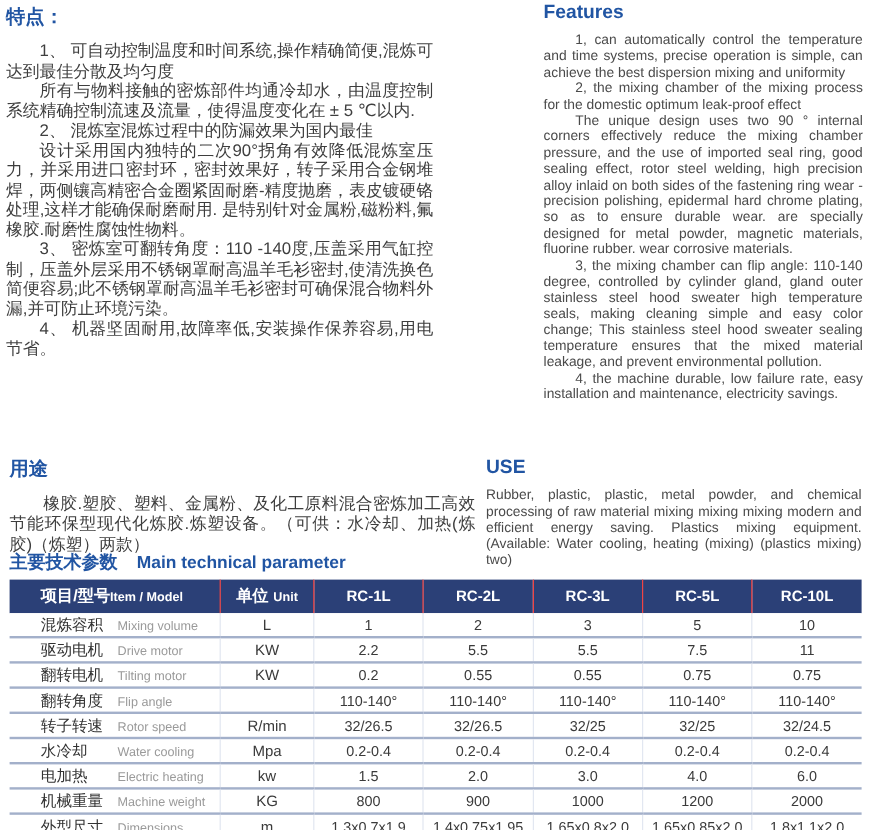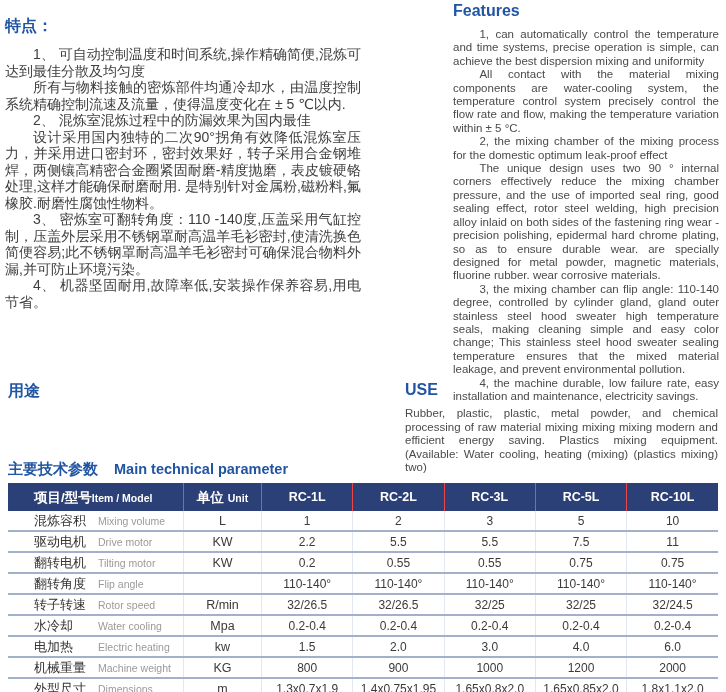--- a/index.html
+++ b/index.html
@@ -4,21 +4,21 @@
 <style>
   html,body{margin:0;padding:0;background:#ffffff;}
   body{font-family:"Liberation Sans","DejaVu Sans",sans-serif;color:#3c3c3c;}
   .page{position:relative;width:726px;height:692px;background:#fff;overflow:hidden;}
 
   
   .h-cn{color:#2155a3;font-size:16px;font-weight:bold;margin:0 0 9px 0;}
   .h-en{color:#2155a3;font-size:16px;font-weight:bold;margin:0 0 8px 0;}
 
   
-  .cn-features{position:absolute;left:5px;top:16px;width:356px;}
+  .cn-features{position:absolute;left:5px;top:4px;width:356px;}
   .en-features{position:absolute;left:453px;top:2px;width:266px;}
   .cn-p{margin:0;font-size:14px;line-height:16.5px;text-indent:2em;text-align:justify;color:#3e3e3e;}
   .en-p{margin:0;font-size:11.5px;line-height:13.4px;text-indent:2.3em;text-align:justify;color:#4a4a4a;}
 
   
   .cn-use{position:absolute;left:8px;top:381px;width:388px;}
   .en-use{position:absolute;left:405px;top:381px;width:313px;}
   .cn-use p{margin:0;font-size:14px;line-height:17px;text-indent:2em;text-align:justify;color:#3e3e3e;}
   .en-use p{margin:0;font-size:11.5px;line-height:13.6px;text-align:justify;color:#4a4a4a;}
 
@@ -59,30 +59,30 @@
         <p class="cn-p">设计采用国内独特的二次90°拐角有效降低混炼室压力，并采用进口密封环，密封效果好，转子采用合金钢堆焊，两侧镶高精密合金圈紧固耐磨-精度抛磨，表皮镀硬铬处理,这样才能确保耐磨耐用. 是特别针对金属粉,磁粉料,氟橡胶.耐磨性腐蚀性物料。</p>
         <p class="cn-p">3、 密炼室可翻转角度：110 -140度,压盖采用气缸控制，压盖外层采用不锈钢罩耐高温羊毛衫密封,使清洗换色简便容易;此不锈钢罩耐高温羊毛衫密封可确保混合物料外漏,并可防止环境污染。</p>
         <p class="cn-p">4、 机器坚固耐用,故障率低,安装操作保养容易,用电节省。</p>
       </div>
   </section>
 
   <section class="en-features">
     <h2 class="h-en">Features</h2>
     <div id="en-paras">
         <p class="en-p">1, can automatically control the temperature and time systems, precise operation is simple, can achieve the best dispersion mixing and uniformity</p>
-        <p class="en-p">All contact with the material mixing components are water-cooling system, the temperature control system precisely control the flow rate and flow, making the temperature variation within ± 5 °C.</p>
         <p class="en-p">2, the mixing chamber of the mixing process for the domestic optimum leak-proof effect</p>
         <p class="en-p">The unique design uses two 90 ° internal corners effectively reduce the mixing chamber pressure, and the use of imported seal ring, good sealing effect, rotor steel welding, high precision alloy inlaid on both sides of the fastening ring wear - precision polishing, epidermal hard chrome plating, so as to ensure durable wear. are specially designed for metal powder, magnetic materials, fluorine rubber. wear corrosive materials.</p>
         <p class="en-p">3, the mixing chamber can flip angle: 110-140 degree, controlled by cylinder gland, gland outer stainless steel hood sweater high temperature seals, making cleaning simple and easy color change; This stainless steel hood sweater sealing temperature ensures that the mixed material leakage, and prevent environmental pollution.</p>
         <p class="en-p">4, the machine durable, low failure rate, easy installation and maintenance, electricity savings.</p>
       </div>
   </section>
 
   <section class="cn-use">
     <h2 class="h-cn">用途</h2>
+    <p>橡胶.塑胶、塑料、金属粉、及化工原料混合密炼加工高效节能环保型现代化炼胶.炼塑设备。（可供：水冷却、加热(炼胶)（炼塑）两款）</p>
   </section>
 
   <section class="en-use">
     <h2 class="h-en">USE</h2>
     <p>Rubber, plastic, plastic, metal powder, and chemical processing of raw material mixing mixing mixing modern and efficient energy saving. Plastics mixing equipment. (Available: Water cooling, heating (mixing) (plastics mixing) two)</p>
   </section>
 
   <h2 class="table-heading"><span class="th-cn">主要技术参数</span><span class="th-en">Main technical parameter</span></h2>
 
   <table class="spec-table">

